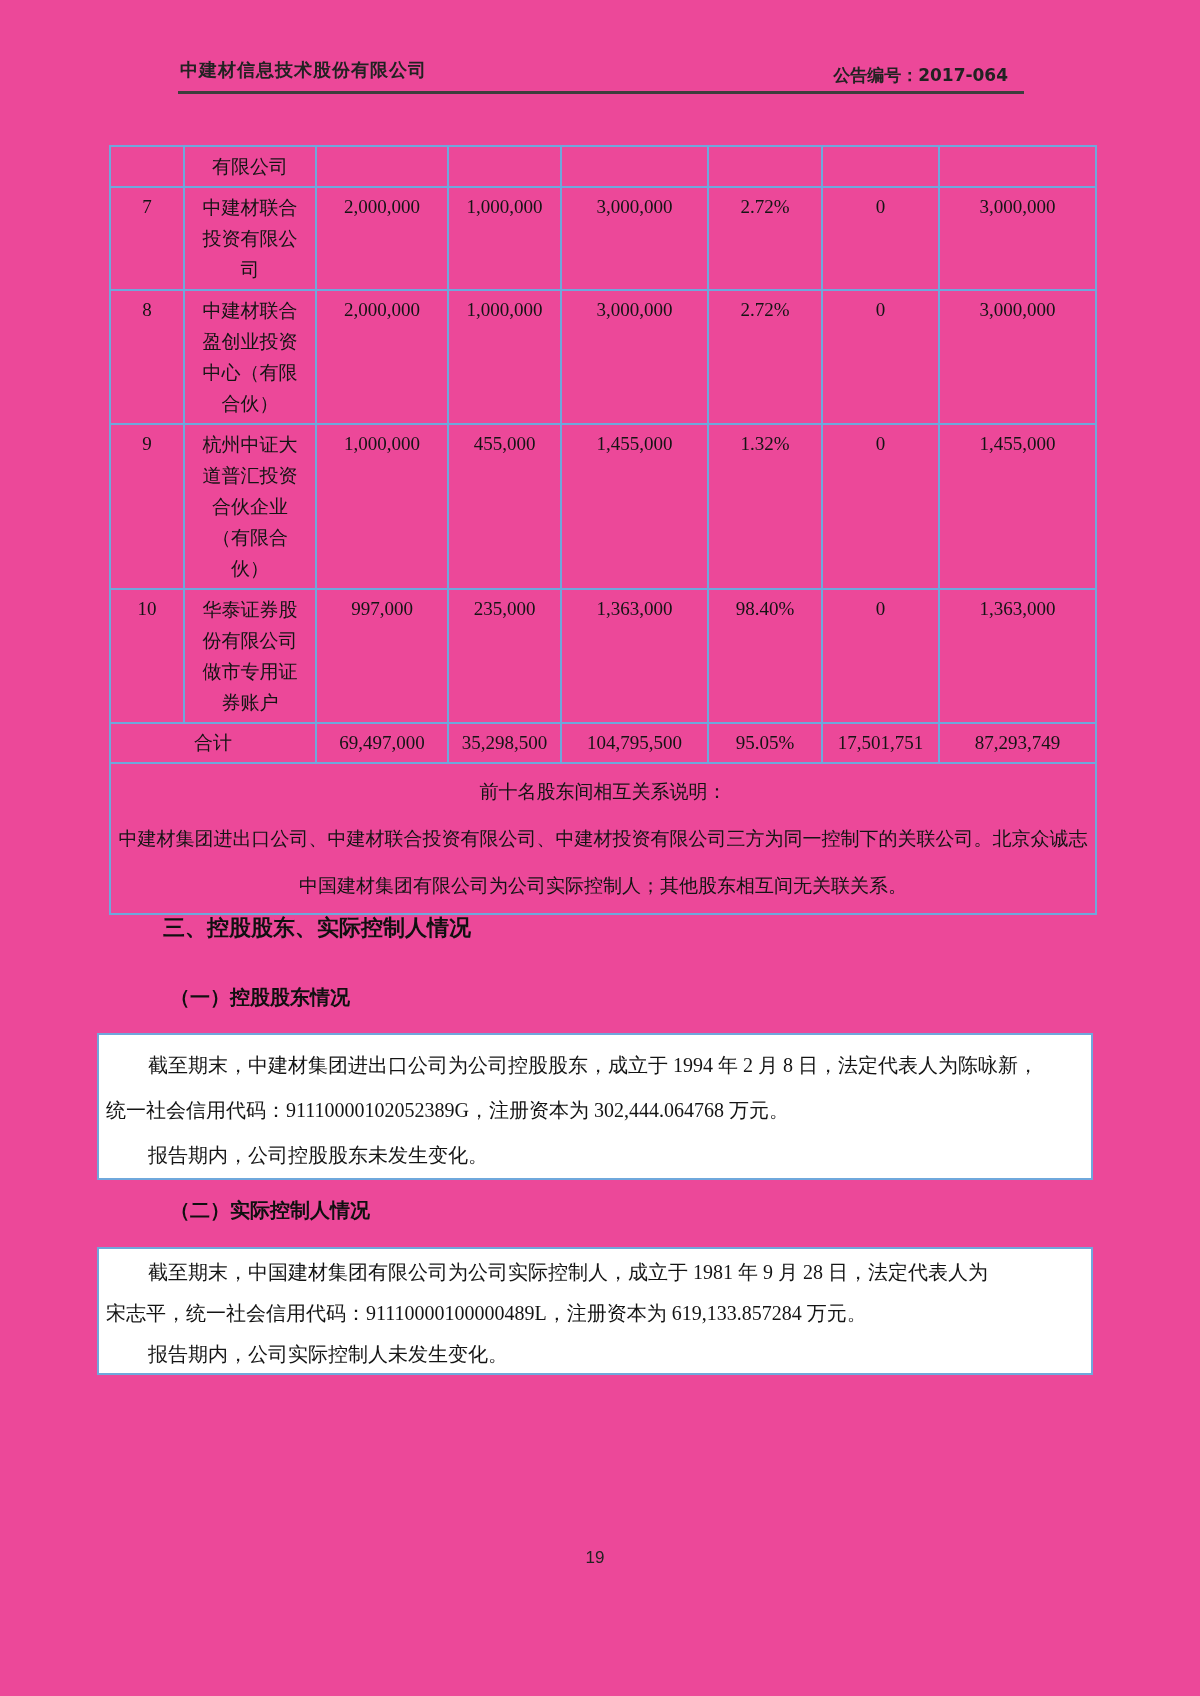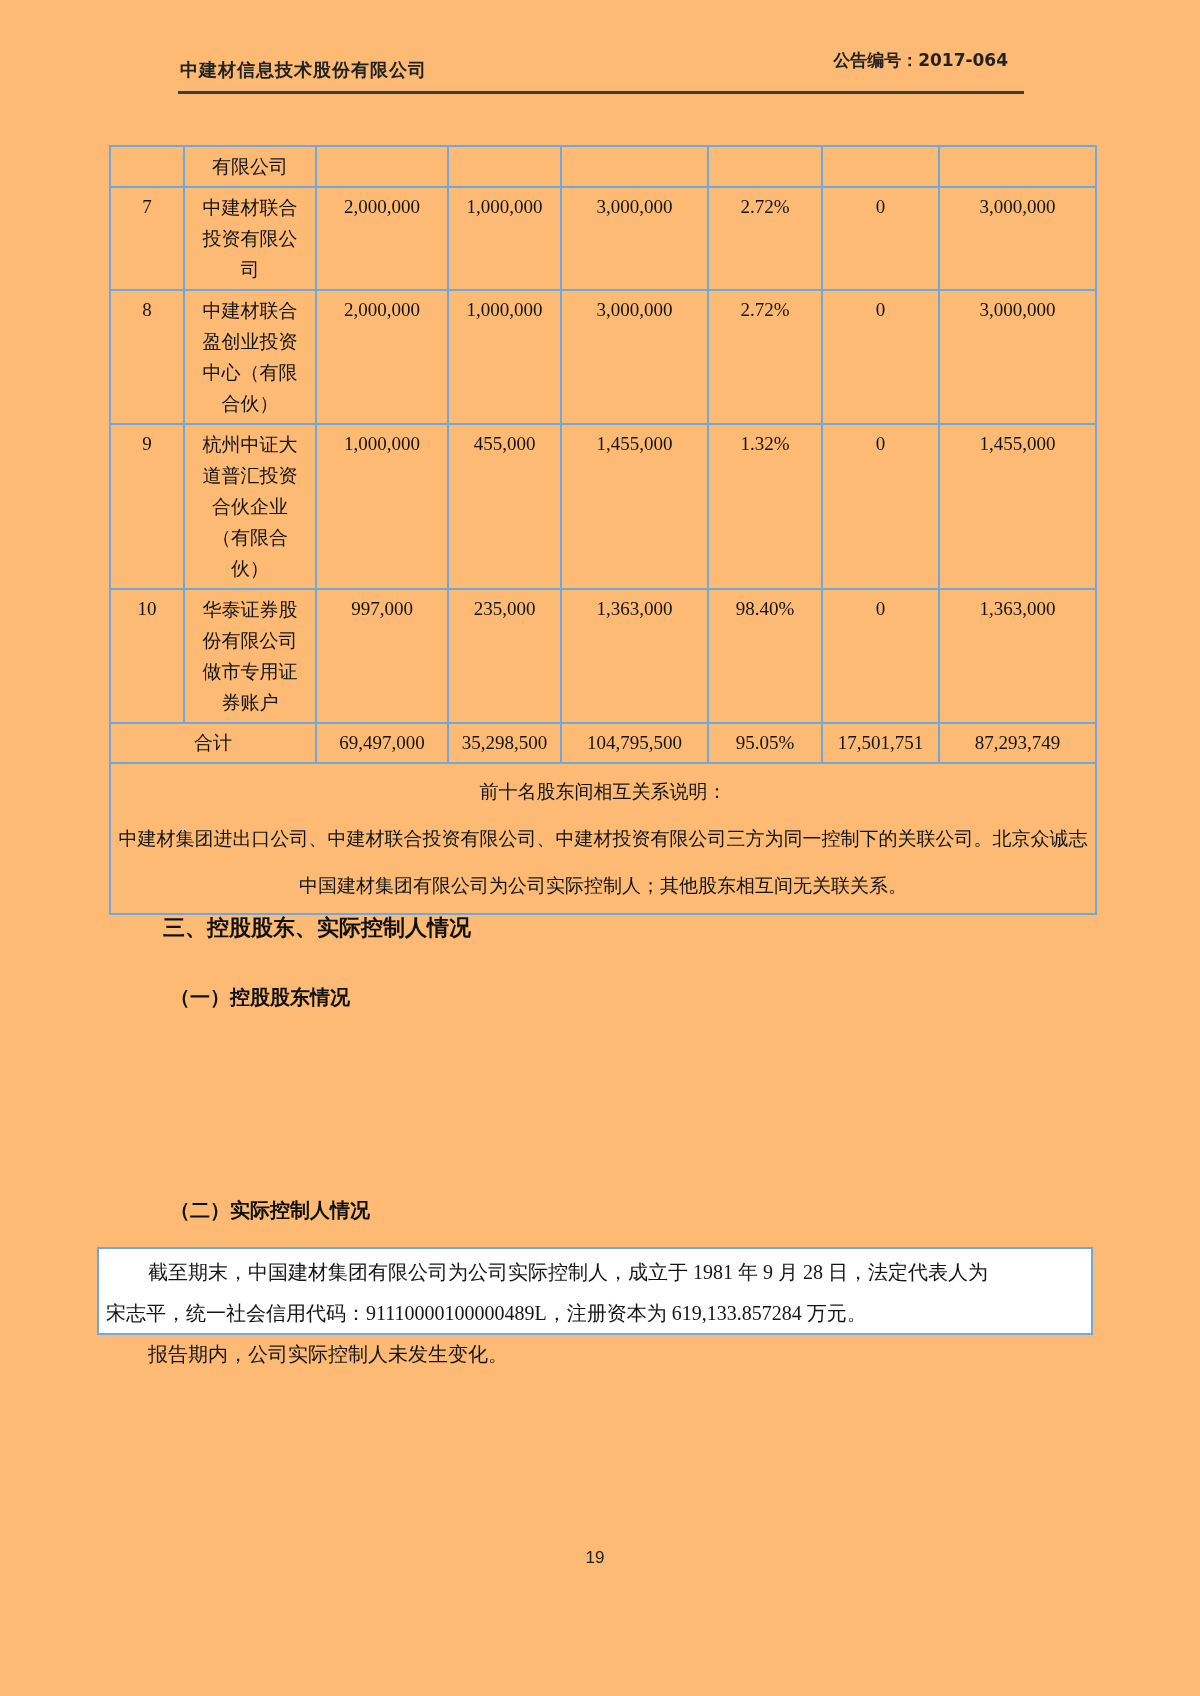--- a/index.html
+++ b/index.html
@@ -1,26 +1,26 @@
 <!DOCTYPE html>
 <html><head>
 <meta charset="utf-8">
 <style>
   html,body { margin:0; padding:0; background:#ffffff; }
   .page {
-    position:relative; width:1200px; height:1696px; background:#fdba74;
+    position:relative; width:1200px; height:1696px; background:#ec4899;
     font-family:"Liberation Serif","DejaVu Serif",serif; color:#141414; overflow:hidden;
   }
   
   .hdr-company {
     position:absolute; left:180px; top:58px; font-size:18px; letter-spacing:1px;
     font-family:"DejaVu Sans","Liberation Sans",sans-serif; font-weight:600; color:#222;
   }
   .hdr-notice {
-    position:absolute; top:49px; right:192px; font-size:17px;
+    position:absolute; top:64px; right:192px; font-size:17px;
     font-family:"DejaVu Sans","Liberation Sans",sans-serif; font-weight:600; color:#222;
   }
   .hdr-rule { position:absolute; left:178px; top:91px; width:846px; height:3px; background:#3d3d3d; }
 
   
   table.sh {
     position:absolute; left:109px; top:145px; width:986px;
     border-collapse:collapse; table-layout:fixed; font-size:19px;
   }
   table.sh td { border:2px solid #6fa8dc; padding:4px 2px; text-align:center; overflow:hidden; }
@@ -43,21 +43,21 @@
     font-family:"DejaVu Sans","Liberation Sans",sans-serif; color:#101010;
   }
   .sec-h2.first  { top:984px; }
   .sec-h2.second { top:1197px; }
 
   .txtbox {
     position:absolute; left:97px; width:996px; box-sizing:border-box;
     border:2px solid #6fa8dc; background:#ffffff; font-size:20px; color:#141414;
   }
   .txtbox.b1 { top:1033px; height:147px; padding:8px 6px 0 7px; }
-  .txtbox.b2 { top:1247px; height:88px; padding:3px 6px 0 7px; }
+  .txtbox.b2 { top:1247px; height:128px; padding:3px 6px 0 7px; }
   .txtbox.b1 .ln { line-height:45px; }
   .txtbox.b2 .ln { line-height:41px; }
   .ln.indent { text-indent:2.1em; }
 
   
   .pagenum {
     position:absolute; top:1548px; left:0; width:1190px; text-align:center;
     font-size:17px; font-family:Liberation Sans, sans-serif; color:#222;
   }
 </style>
@@ -157,20 +157,25 @@
         <td class="note-cell" colspan="8">前十名股东间相互关系说明：
 中建材集团进出口公司、中建材联合投资有限公司、中建材投资有限公司三方为同一控制下的关联公司。北京众诚志
 中国建材集团有限公司为公司实际控制人；其他股东相互间无关联关系。</td>
       </tr>
     </tbody>
   </table>
 
   <div class="sec-h1">三、控股股东、实际控制人情况</div>
   <div class="sec-h2 first">（一）控股股东情况</div>
 
+  <div class="txtbox b1">
+    <div class="ln indent">截至期末，中建材集团进出口公司为公司控股股东，成立于 1994 年 2 月 8 日，法定代表人为陈咏新，</div>
+    <div class="ln">统一社会信用代码：91110000102052389G，注册资本为 302,444.064768 万元。</div>
+    <div class="ln indent">报告期内，公司控股股东未发生变化。</div>
+  </div>
 
   <div class="sec-h2 second">（二）实际控制人情况</div>
 
   <div class="txtbox b2">
     <div class="ln indent">截至期末，中国建材集团有限公司为公司实际控制人，成立于 1981 年 9 月 28 日，法定代表人为</div>
     <div class="ln">宋志平，统一社会信用代码：91110000100000489L，注册资本为 619,133.857284 万元。</div>
     <div class="ln indent">报告期内，公司实际控制人未发生变化。</div>
   </div>
 
   <div class="pagenum">19</div>

